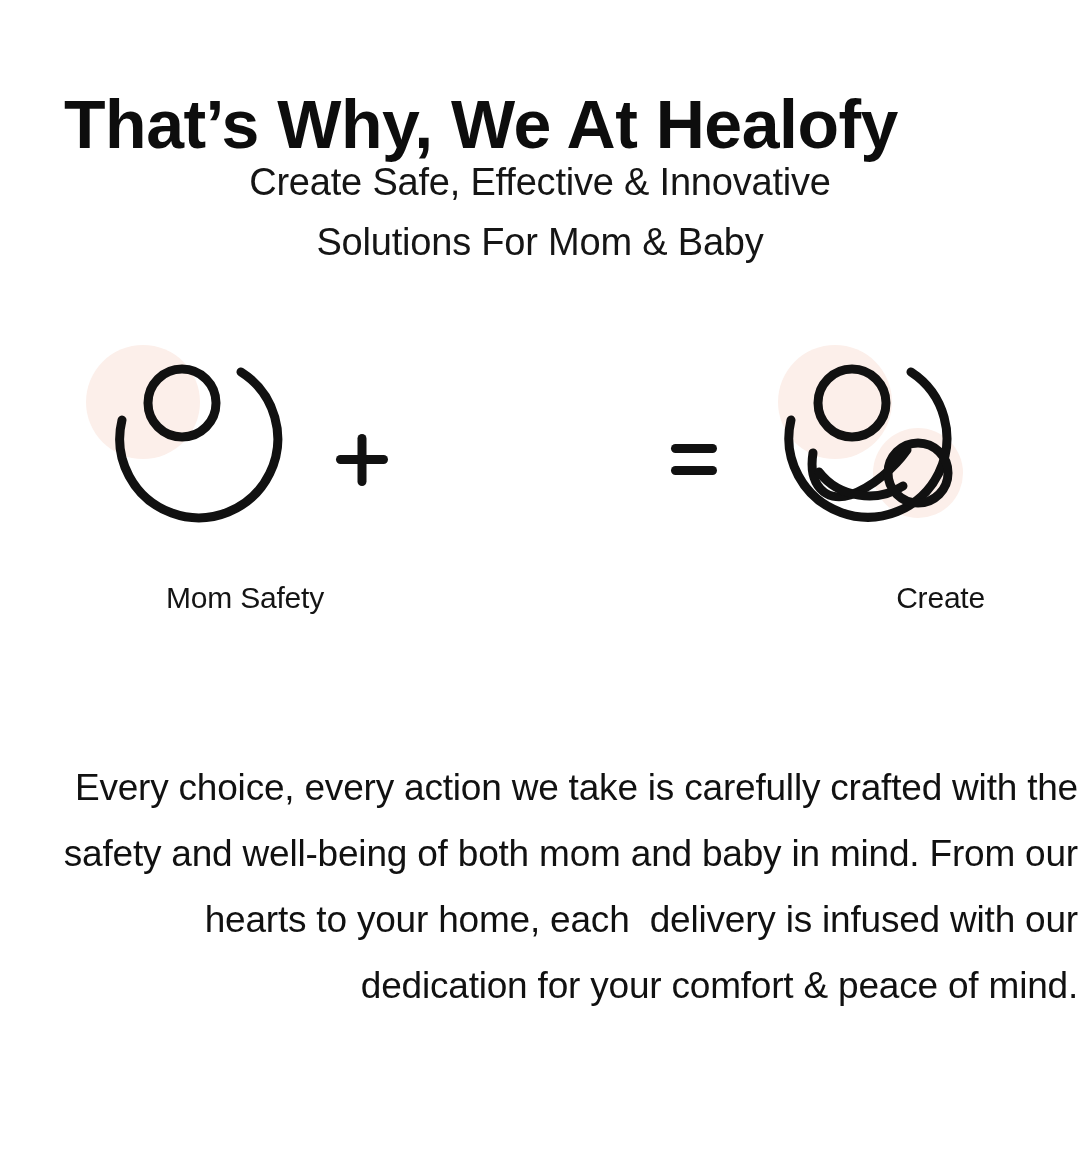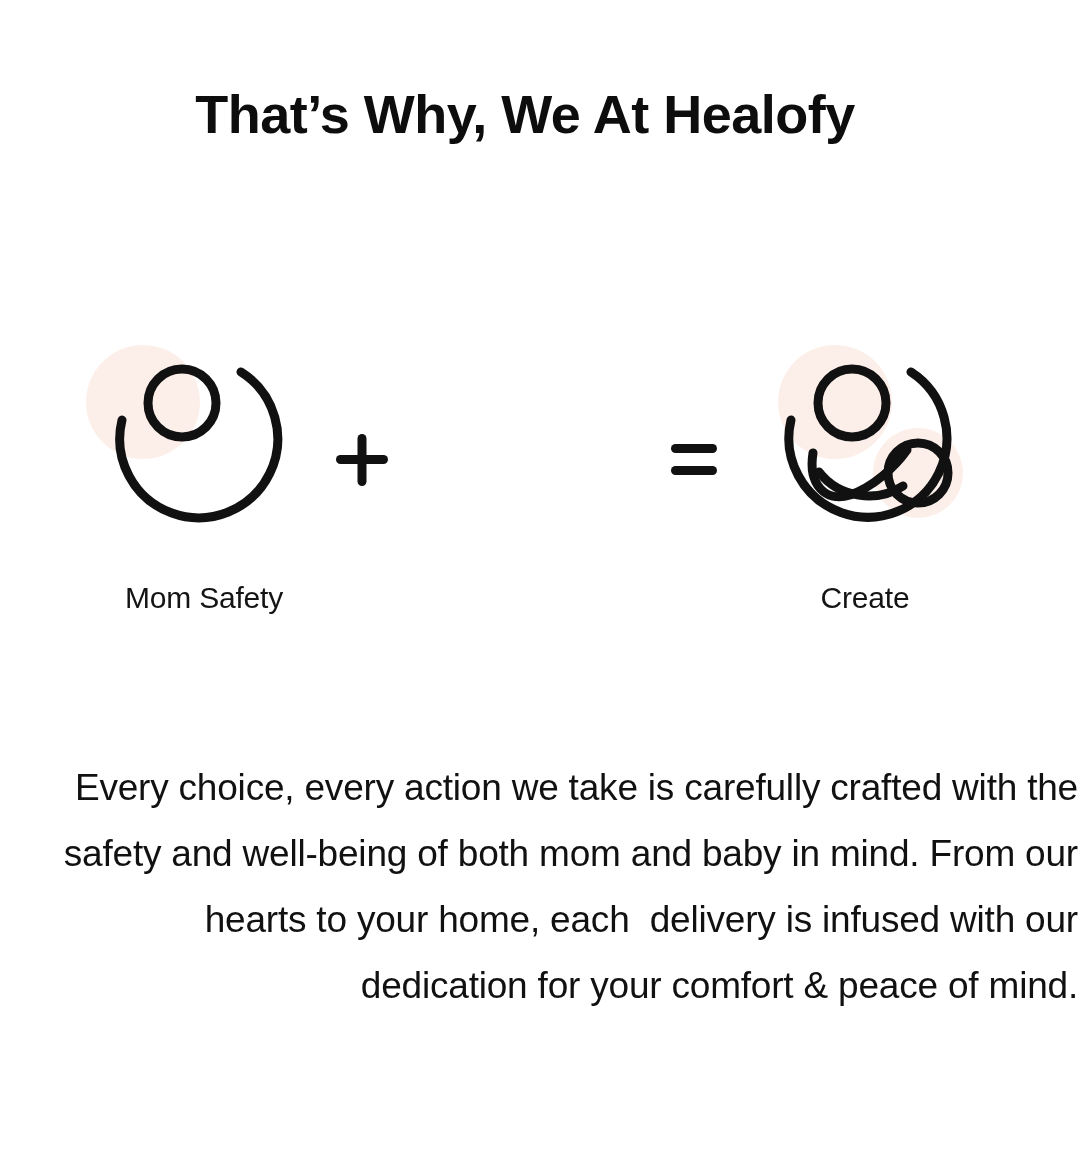--- a/index.html
+++ b/index.html
@@ -22,26 +22,25 @@
     background: #ffffff;
   }
 
   
   .heading {
     position: absolute;
     top: 47px;
     left: 0;
     width: 962px;
     text-align: center;
-    font-size: 54px;
+    font-size: 68px;
     line-height: 62px;
     font-weight: 700;
     letter-spacing: -0.5px;
     color: #0d0d0d;
-    padding-left: 44px;
   }
 
   .subheading {
     position: absolute;
     top: 152px;
     left: 0;
     width: 1080px;
     text-align: center;
     font-size: 38px;
     line-height: 60px;
@@ -68,21 +67,21 @@
   .icon-cell .glyph {
     position: absolute;
     top: 0;
     left: 0;
   }
   .icon-label {
     position: absolute;
     top: 240px;
     left: 0;
     width: 100%;
-    text-align: center;
+    text-align: right;
     font-size: 30px;
     line-height: 36px;
     font-weight: 400;
     color: #141414;
     letter-spacing: -0.2px;
   }
 
   #cell-mom   { left: 84px;  width: 240px; }
   #cell-baby  { left: 407px; width: 240px; }
   #cell-heal  { left: 745px; width: 240px; }
@@ -111,20 +110,24 @@
     text-align: right;
   }
 </style>
 </head>
 <body>
 
 <div class="page">
 
   <h1 class="heading">That’s Why, We At Healofy</h1>
 
+  <div class="subheading">
+    <span class="sub-line">Create Safe, Effective &amp; Innovative</span>
+    <span class="sub-line">Solutions For Mom &amp; Baby</span>
+  </div>
 
   <div class="icon-row">
 
     <div class="icon-cell" id="cell-mom">
       <svg class="glyph" width="240" height="230" viewBox="0 0 240 230">
         <circle cx="59" cy="62" r="57" fill="#fcefea"></circle>
         <path d="M 38 80
                  A 79 79 0 1 0 157 32" fill="none" stroke="#111111" stroke-width="9" stroke-linecap="round"></path>
         <circle cx="98" cy="63" r="34" fill="none" stroke="#111111" stroke-width="9"></circle>
       </svg>

